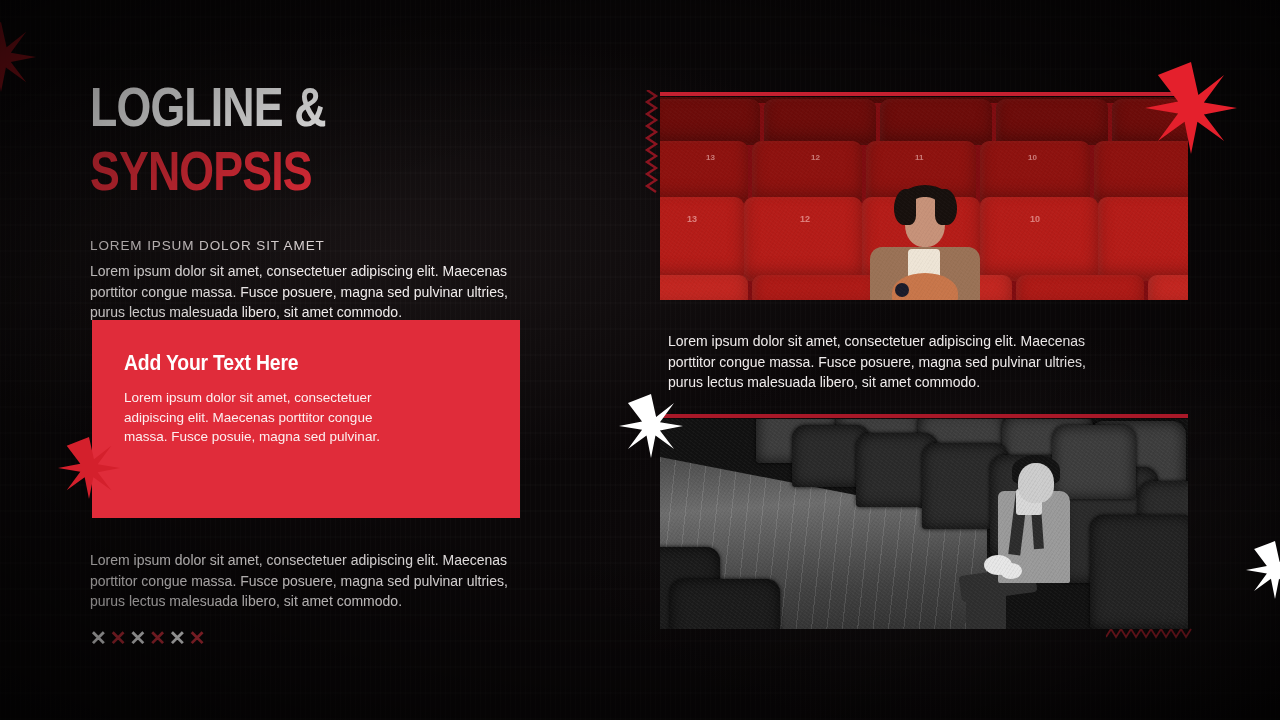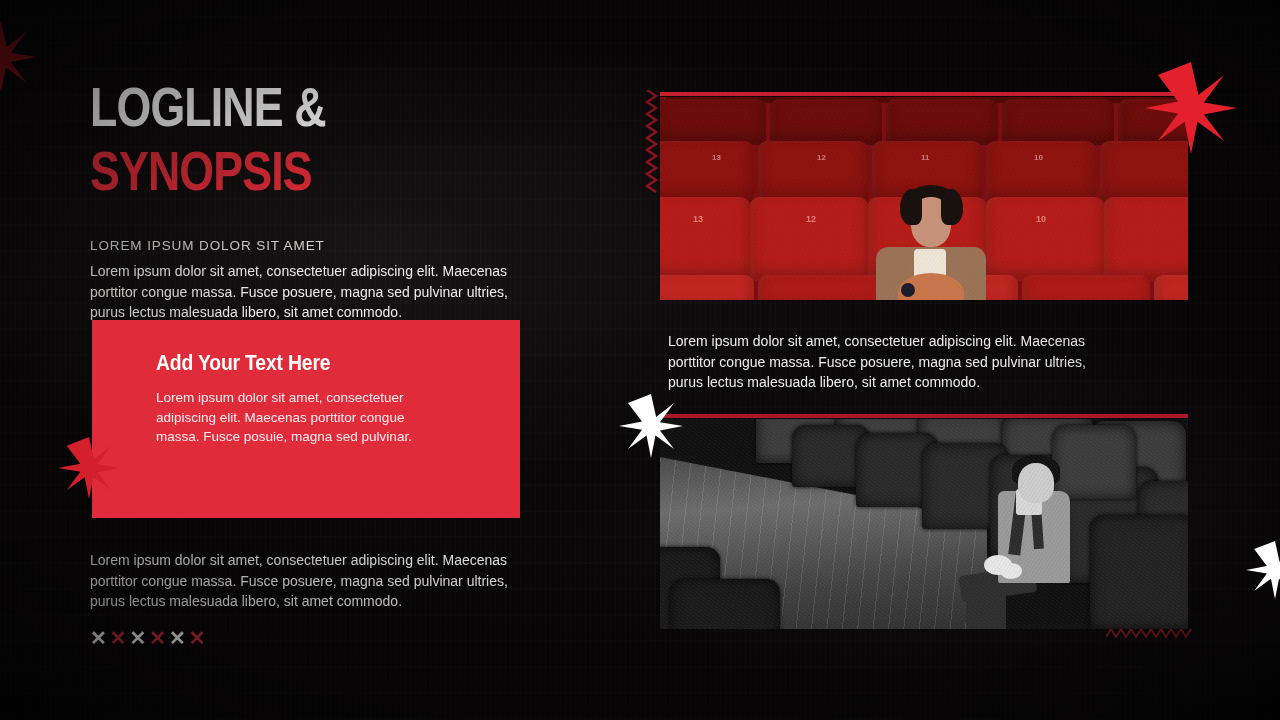--- a/index.html
+++ b/index.html
@@ -60,21 +60,21 @@
   }
   .body-copy {
     margin-top:8px; font-size:14px; line-height:20.5px; color:#f0ecec; width:440px;
   }
 
   
   .red-card {
     position:absolute; left:92px; top:320px; width:428px; height:198px;
     background:#e02c3a; z-index:4;
   }
-  .card-inner { padding:30px 34px 0 64px; }
+  .card-inner { padding:30px 34px 0 32px; }
   .card-title {
     font-family:"Liberation Sans", sans-serif;
     font-weight:bold; font-size:22px; color:#ffffff; letter-spacing:-.2px;
     transform:scaleX(.88); transform-origin:left center;
   }
   .card-eyebrow {
     margin-top:14px; font-size:13px; letter-spacing:.8px; color:#fbe8e9;
   }
   .card-body {
     margin-top:12px; font-size:13.5px; line-height:19.5px; color:#fdeff0; width:290px;
@@ -99,21 +99,21 @@
     background:#7e0c10;
   }
 
   .photo-bot-wrap { position:absolute; left:660px; top:414px; width:528px; height:215px; z-index:3; }
   .photo-bot {
     position:absolute; left:0; top:5px; width:528px; height:210px; overflow:hidden;
     background:#0c0c0c;
   }
 
   
-  .seatfield { position:absolute; inset:0;margin-left:6px; }
+  .seatfield { position:absolute; inset:0; }
   .seat {
     position:absolute; background:#b51c18; border-radius:9px 9px 3px 3px;
     box-shadow:inset 0 -8px 16px rgba(0,0,0,.30), inset 3px 0 6px rgba(255,255,255,.05);
   }
   .seat.dark { background:#8e120f; }
   .seat.darker { background:#6d0c0a; }
   .seat-num {
     position:absolute; color:rgba(255,210,205,.55); font-size:8px; font-weight:bold;
     font-family:"Liberation Sans", sans-serif;
   }

